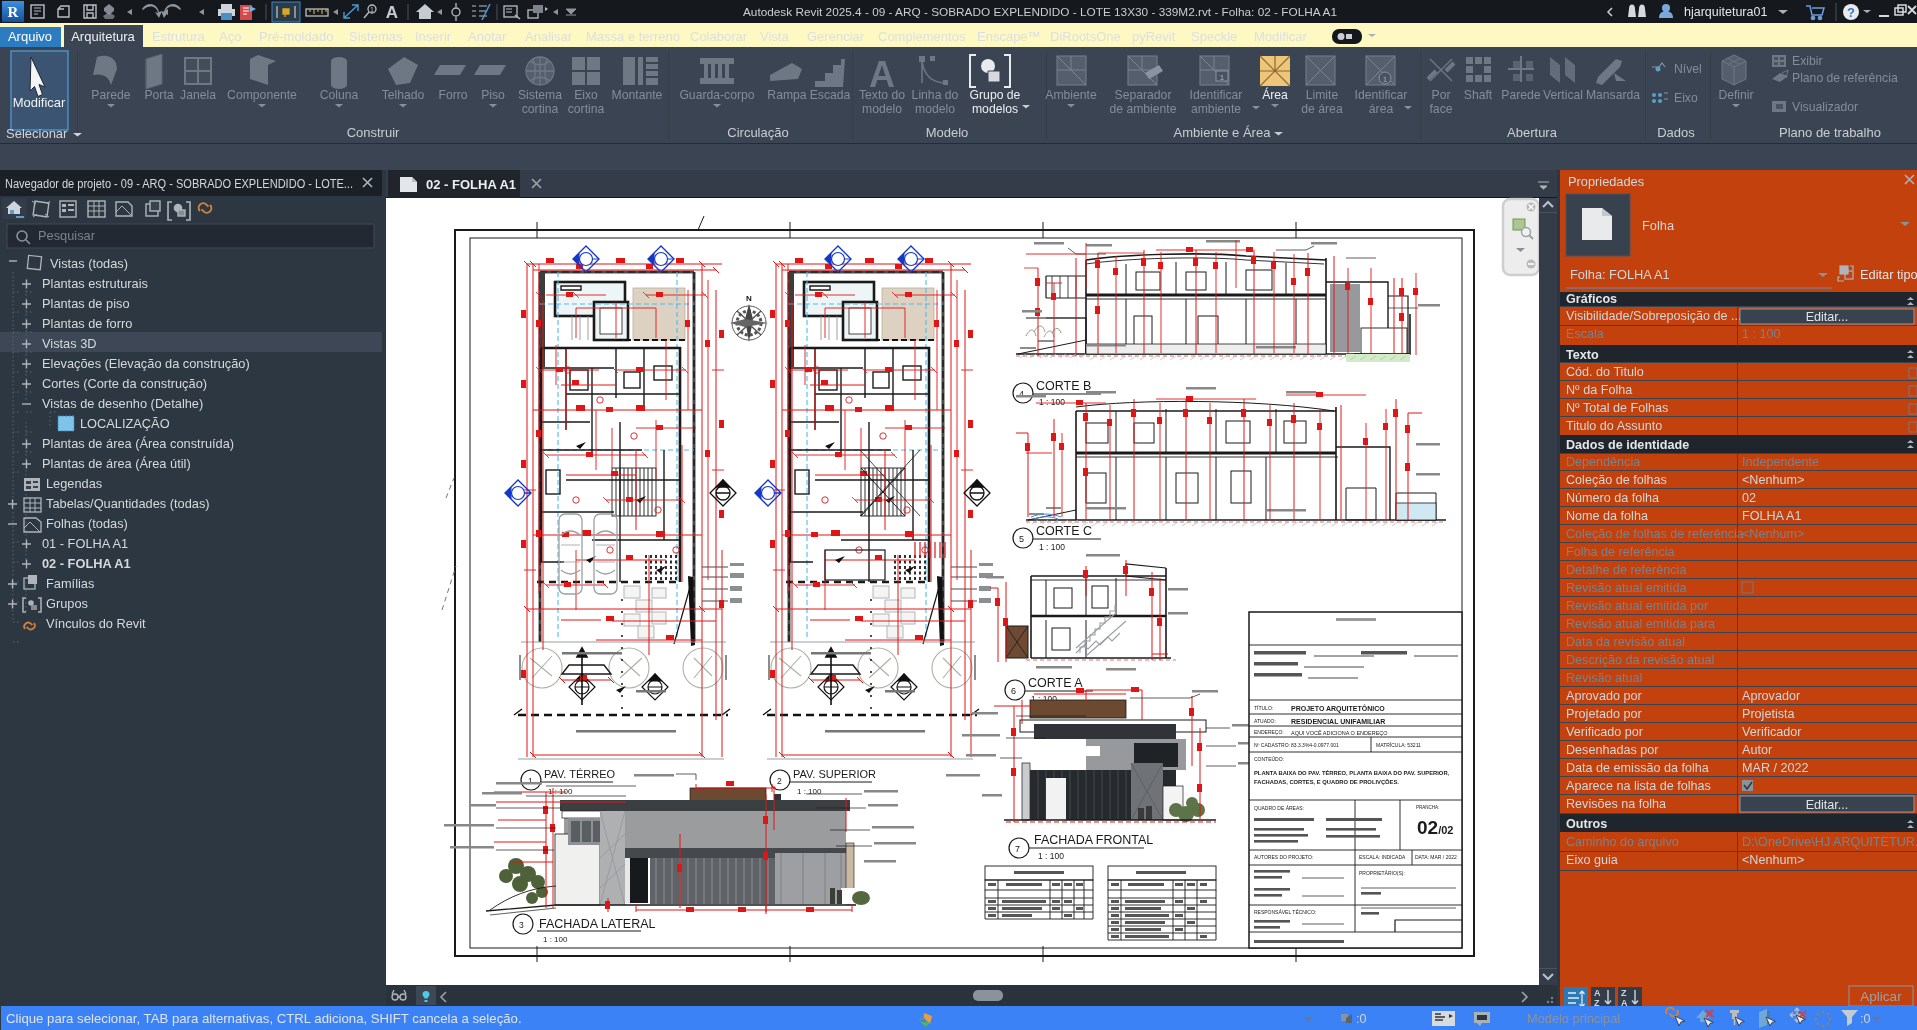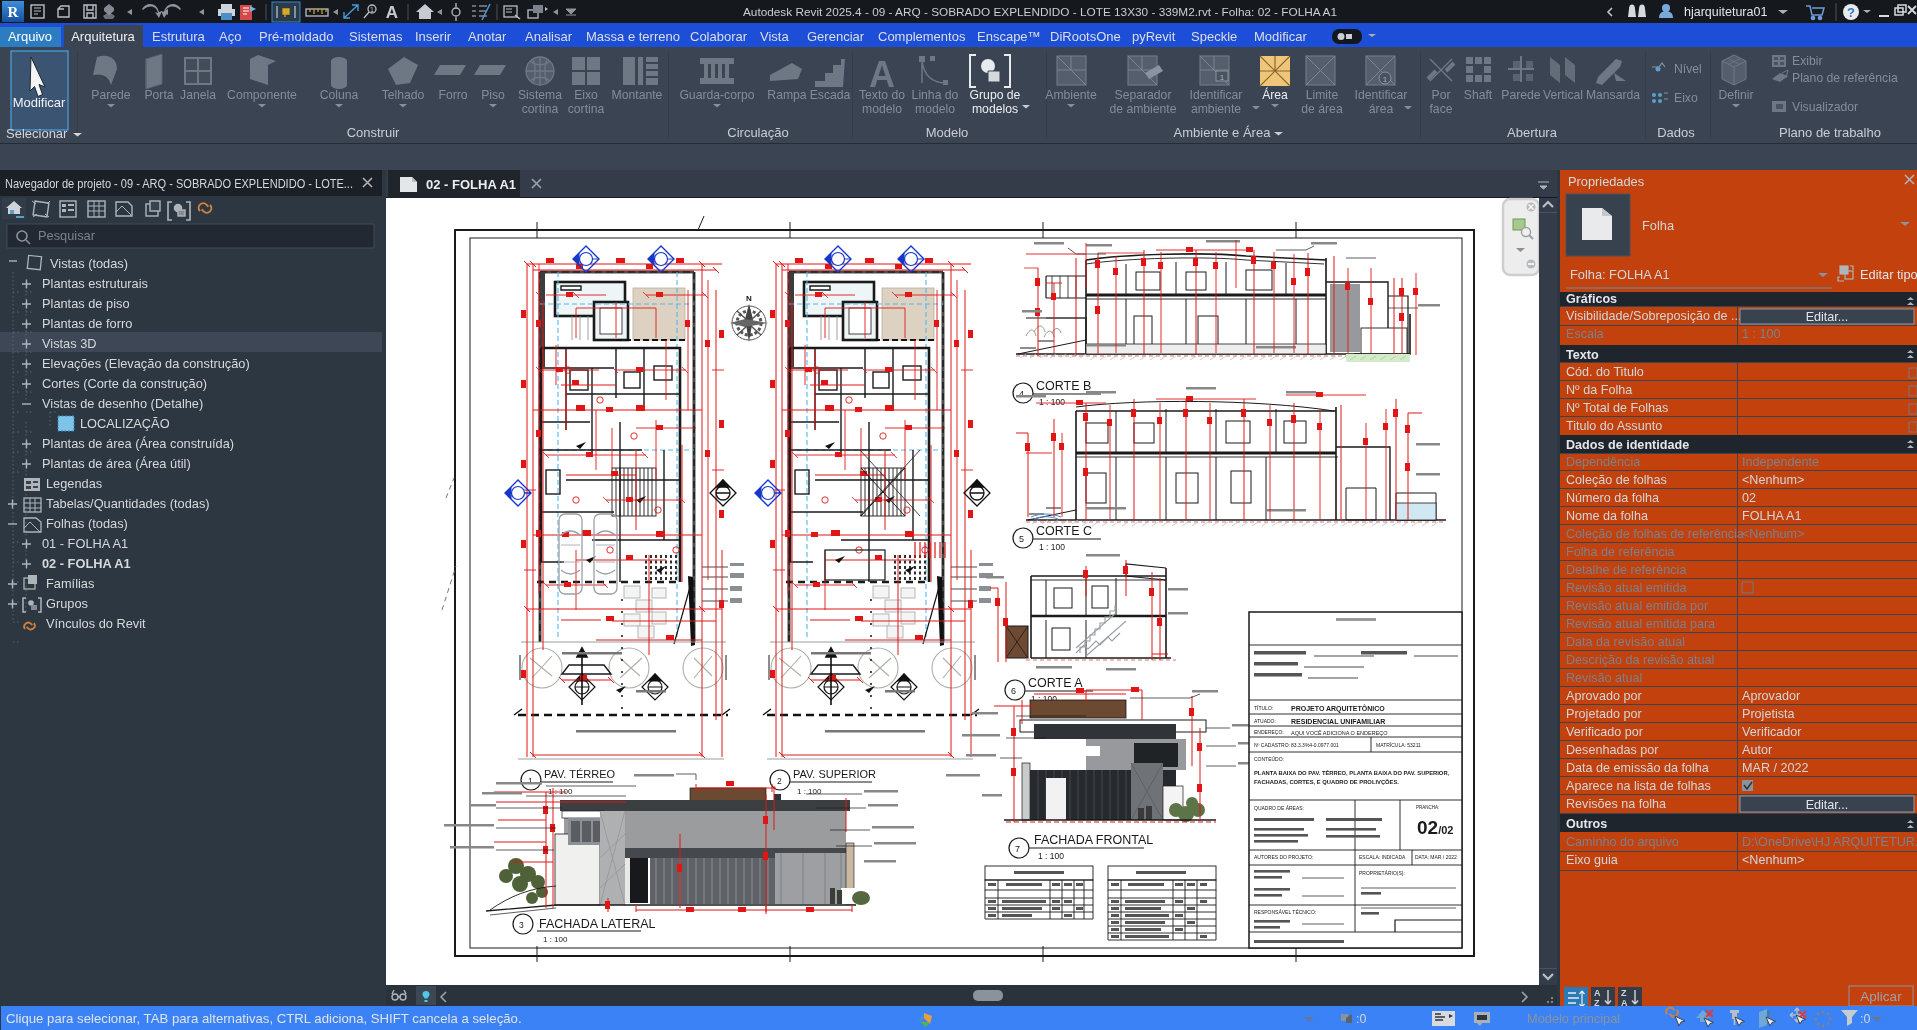--- a/index.html
+++ b/index.html
@@ -1,18 +1,18 @@
 <!DOCTYPE html>
 <html><head>
 <meta charset="utf-8">
 <style>
 * { margin:0; padding:0; box-sizing:border-box; }
 html,body { width:1917px; height:1030px; overflow:hidden; background:#2d3741; font-family:"Liberation Sans",sans-serif; }
 #titlebar { position:absolute; left:0; top:0; width:1917px; height:23px; background:#15191e; }
-#tabrow { position:absolute; left:0; top:23px; width:1917px; height:32px; background:#1d4ed8; }
+#tabrow { position:absolute; left:0; top:23px; width:1917px; height:32px; background:#fef9c3; }
 #ribbon { position:absolute; left:0; top:47px; width:1917px; height:97px; background:#3b4452; border-bottom:1px solid #262c34; }
 #gapstrip { position:absolute; left:0; top:144px; width:1917px; height:26px; background:#3b4452; }
 #browser { position:absolute; left:0; top:170px; width:382px; height:836px; background:#2d3741; }
 #canvaswrap { position:absolute; left:386px; top:170px; width:1171px; height:836px; background:#2d3741; }
 #props { position:absolute; left:1560px; top:170px; width:357px; height:836px; background:#c2410c; }
 #statusbar { position:absolute; left:1px; top:1006px; width:1917px; height:24px; background:#3b82f6; }
 .t { position:absolute; white-space:nowrap; }
 </style>
 </head>
 <body>

